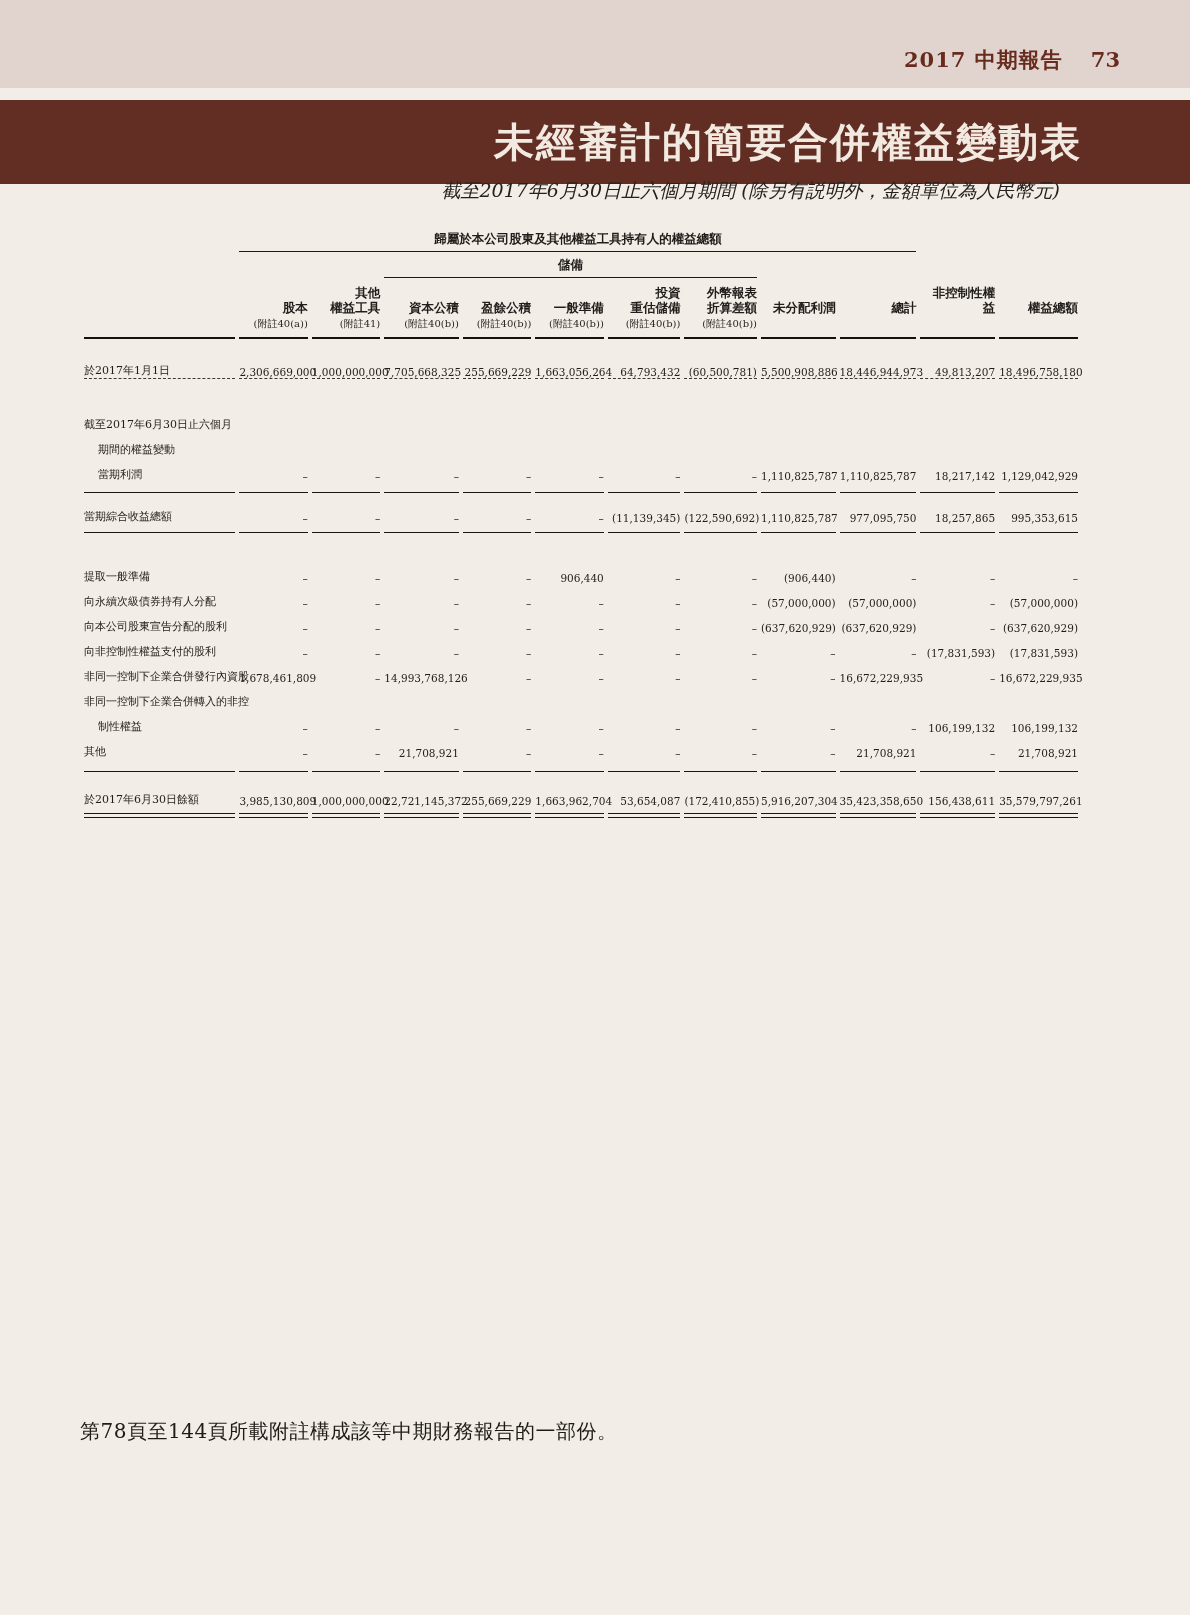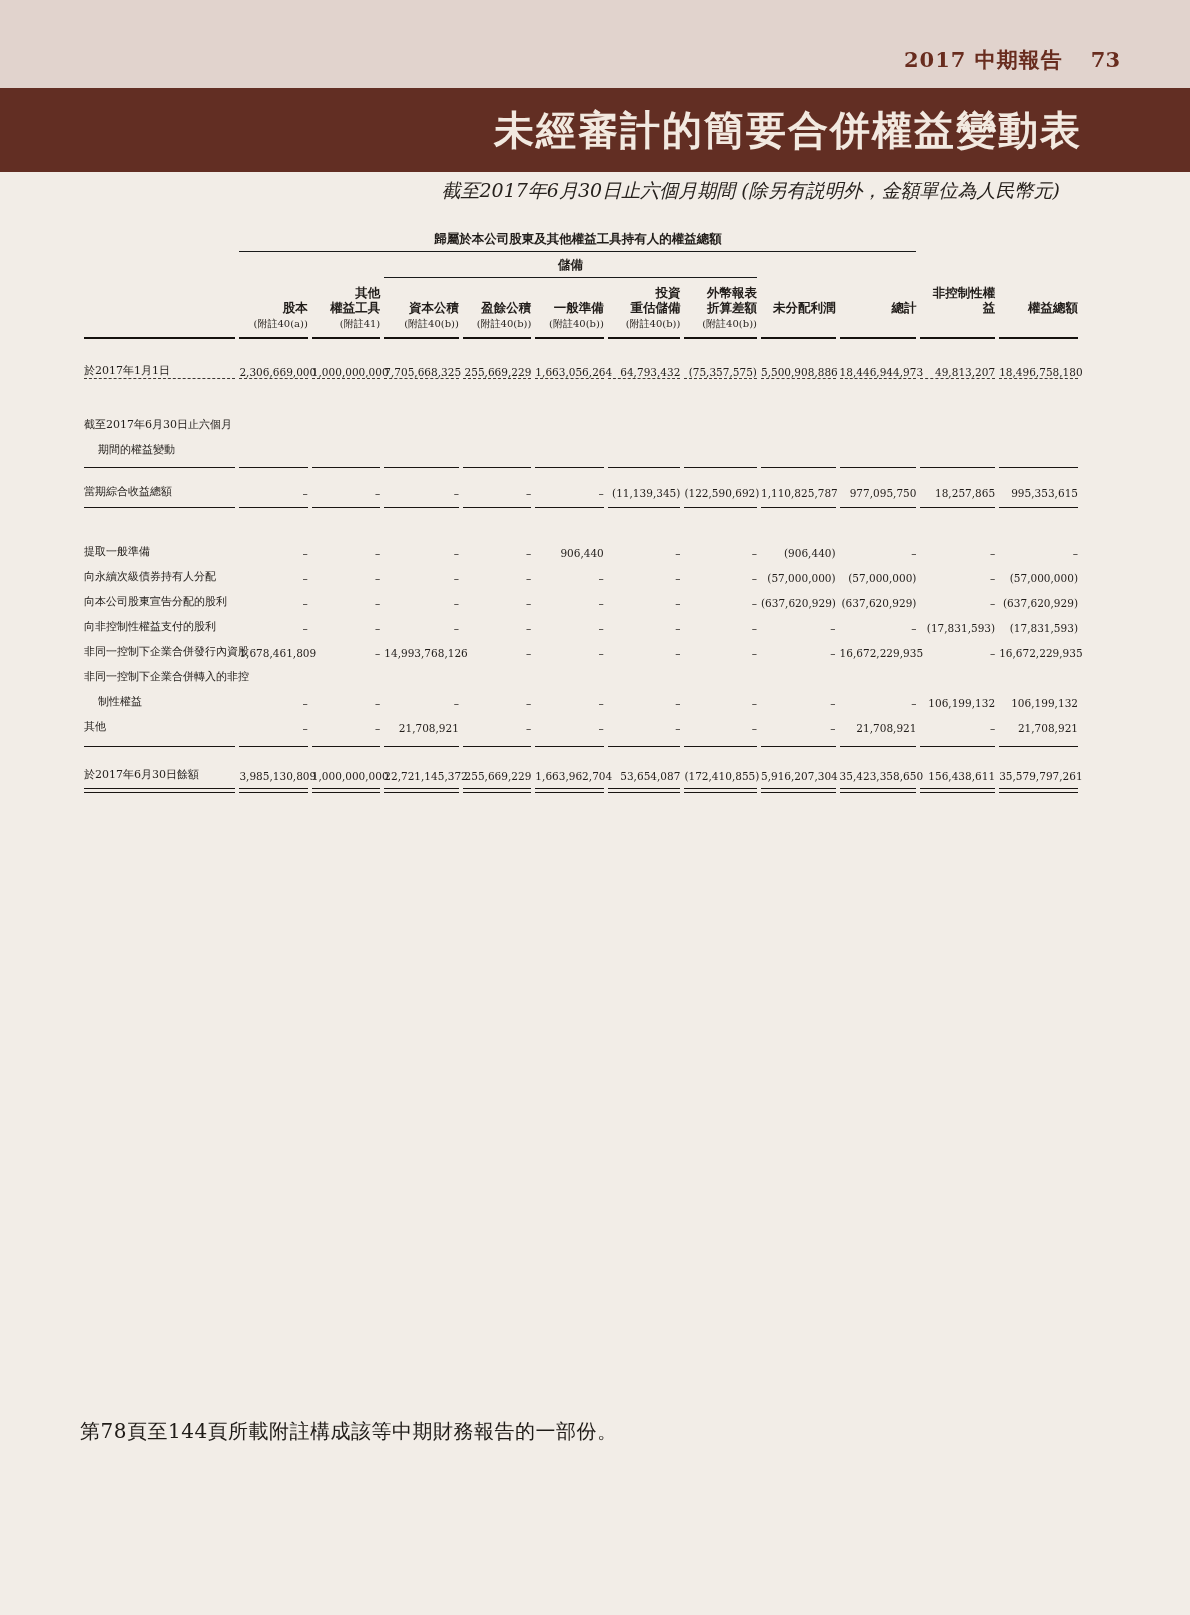--- a/index.html
+++ b/index.html
@@ -21,21 +21,21 @@
     text-decoration:underline;
   }
   .top-band-inner{
     position:absolute;right:70px;top:46px;
     display:flex;align-items:baseline;
     color:#682c1e;font-weight:bold;font-size:21px;letter-spacing:1px;
   }
   .report-page-no{margin-left:28px;letter-spacing:0;}
   
   .banner{
-    position:absolute;top:88px;left:0;right:0;height:84px;
+    position:absolute;top:100px;left:0;right:0;height:84px;
     background:#622e23;
     display:flex;align-items:center;justify-content:flex-end;
   }
   .banner-title{
     color:#f2e9e0;font-size:40px;font-weight:bold;letter-spacing:2px;
     padding-right:108px;white-space:nowrap;
   }
   
   .subtitle{
     position:absolute;top:178px;right:130px;
@@ -183,21 +183,21 @@
             <td colspan="12" style="height: 14px;"></td>
           </tr>
           <tr class="t-row">
             <td class="lbl">於2017年1月1日</td>
             <td class="num">2,306,669,000</td>
             <td class="num">1,000,000,000</td>
             <td class="num">7,705,668,325</td>
             <td class="num">255,669,229</td>
             <td class="num">1,663,056,264</td>
             <td class="num">64,793,432</td>
-            <td class="num">(75,357,575)</td>
+            <td class="num">(60,500,781)</td>
             <td class="num">5,500,908,886</td>
             <td class="num">18,446,944,973</td>
             <td class="num">49,813,207</td>
             <td class="num">18,496,758,180</td>
           </tr>
           <tr class="sep-dashed">
             <td></td>
             <td></td>
             <td></td>
             <td></td>
@@ -211,20 +211,34 @@
             <td></td>
           </tr>
           <tr>
             <td colspan="12" style="height: 28px;"></td>
           </tr>
           <tr class="t-row">
             <td class="lbl" colspan="12">截至2017年6月30日止六個月</td>
           </tr>
           <tr class="t-row">
             <td class="lbl ind-1" colspan="12">期間的權益變動</td>
+          </tr>
+          <tr class="t-row">
+            <td class="lbl ind-1">當期利潤</td>
+            <td class="num">–</td>
+            <td class="num">–</td>
+            <td class="num">–</td>
+            <td class="num">–</td>
+            <td class="num">–</td>
+            <td class="num">–</td>
+            <td class="num">–</td>
+            <td class="num">1,110,825,787</td>
+            <td class="num">1,110,825,787</td>
+            <td class="num">18,217,142</td>
+            <td class="num">1,129,042,929</td>
           </tr>
           <tr>
             <td colspan="12" style="height: 10px;"></td>
           </tr>
           <tr class="sep-solid">
             <td></td>
             <td></td>
             <td></td>
             <td></td>
             <td></td>

